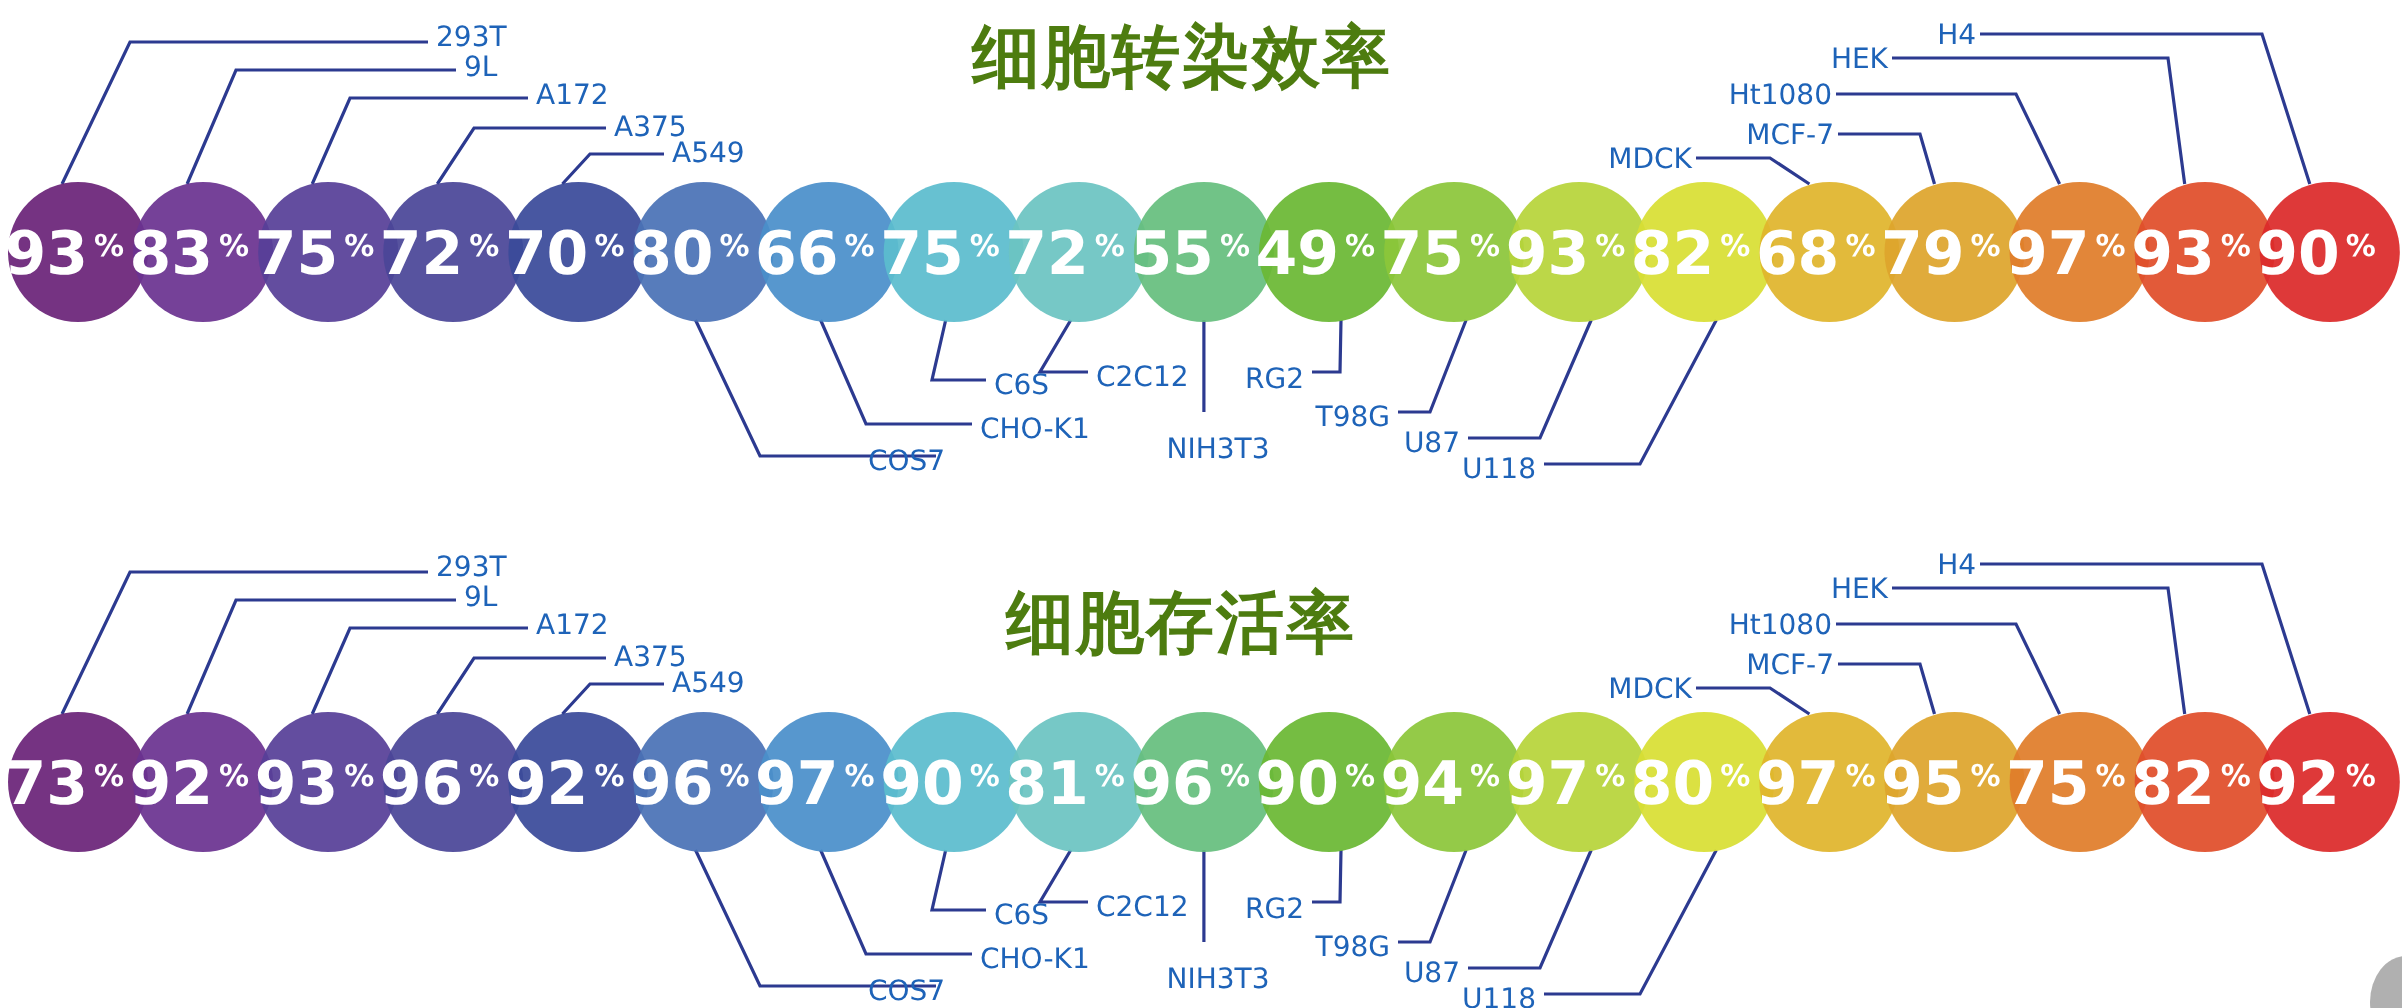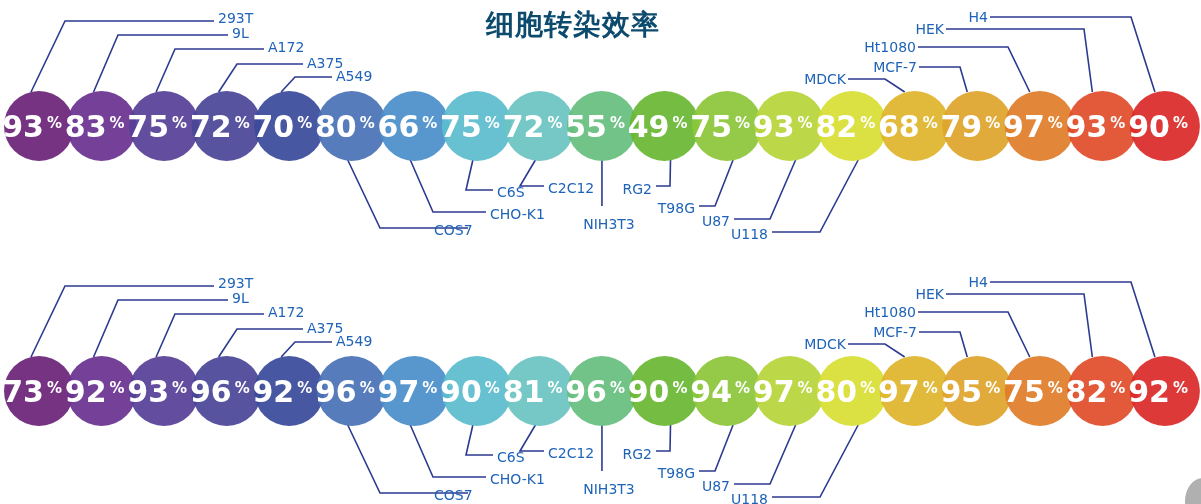--- a/index.html
+++ b/index.html
@@ -1,26 +1,27 @@
 <!DOCTYPE html>
 <html><head>
 <meta charset="utf-8">
 <style>
   html, body { margin: 0; padding: 0; background: #ffffff; }
   body { width: 1201px; height: 504px; overflow: hidden; position: relative; font-family: "DejaVu Sans", sans-serif; }
   #stage { position: absolute; left: 0; top: 0; width: 1201px; height: 504px; }
-  .title { position: absolute; font-family: Liberation Mono, monospace; font-weight: bold; color: #0c4a6e; font-size: 28px; letter-spacing: 1px; white-space: nowrap; }
+  .title { position: absolute; font-family: Liberation Mono, monospace; font-weight: bold; color: #4d7c0f; font-size: 34px; letter-spacing: 1px; white-space: nowrap; }
   .corner-blob { position: absolute; right: -20px; bottom: -20px; width: 36px; height: 46px; border-radius: 50%; background: #b0b0b0; }
   svg text { font-family: "DejaVu Sans", sans-serif; }
 </style>
 </head>
 <body>
 
 <div id="stage">
   <div class="title" style="left:486px; top:6px;">细胞转染效率</div>
+  <div class="title" style="left:503px; top:289px;">细胞存活率</div>
   <svg id="chart-svg" width="1201" height="504" viewBox="0 0 1201 504" style="position:absolute;left:0;top:0;">
       <g>
         <g>
           <polyline points="31,92 65,21 214,21" fill="none" stroke="#2c3a90" stroke-width="1.6"></polyline>
           <polyline points="93.55,92 118,35 228,35" fill="none" stroke="#2c3a90" stroke-width="1.6"></polyline>
           <polyline points="156.1,92 175,49 264,49" fill="none" stroke="#2c3a90" stroke-width="1.6"></polyline>
           <polyline points="218.64999999999998,92 237,64 303,64" fill="none" stroke="#2c3a90" stroke-width="1.6"></polyline>
           <polyline points="281.2,92 295,77 332,77" fill="none" stroke="#2c3a90" stroke-width="1.6"></polyline>
           <polyline points="848,79 885,79 904.6999999999999,92" fill="none" stroke="#2c3a90" stroke-width="1.6"></polyline>
           <polyline points="919,67 960,67 967.25,92" fill="none" stroke="#2c3a90" stroke-width="1.6"></polyline>

